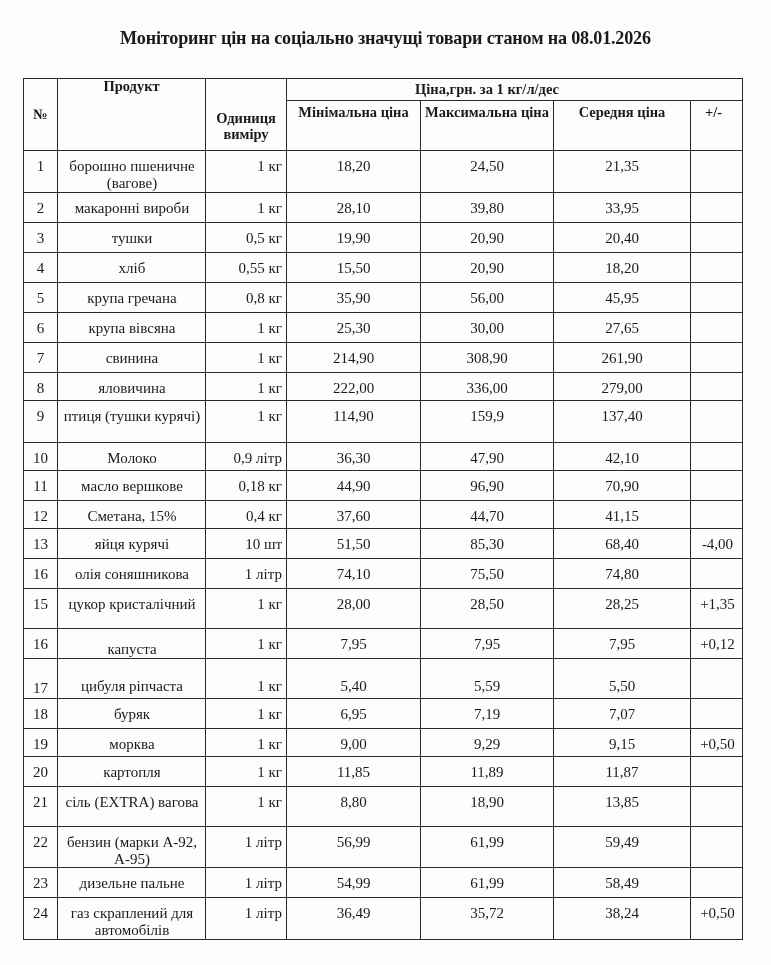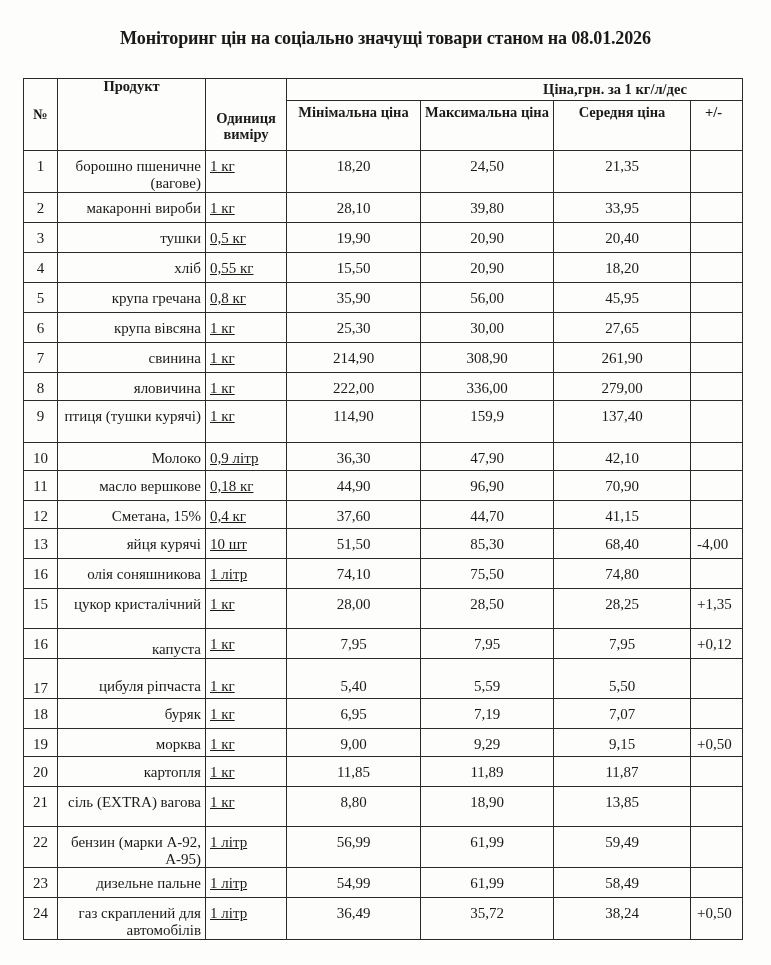--- a/index.html
+++ b/index.html
@@ -10,28 +10,28 @@
   .title {
     position: absolute; left: 0; width: 771px; top: 27px; text-align: center;
     font-size: 19.5px; font-weight: bold; letter-spacing: -0.2px; transform: scaleX(0.93);
   }
   table {
     position: absolute; left: 23px; top: 78px; border-collapse: collapse; table-layout: fixed;
     font-size: 15px; line-height: 1.1;
   }
   td, th { border: 1.5px solid #2a2a2a; padding: 0 4px; vertical-align: top; }
   th { font-weight: bold; font-size: 14.5px; text-align: center; vertical-align: middle; }
-  th.group { height: 21px; padding: 0 0 0 0; text-align: right; padding-right: 55px; vertical-align: middle; }
+  th.group { height: 21px; padding: 0 0 0 0; padding-right: 55px; vertical-align: middle; }
   th.sub { height: 45px; vertical-align: top; padding-top: 4px; }
   th.pm { text-align: left; padding-left: 14px; }
   td.num { text-align: center; padding-top: 7px; }
-  td.name { text-align: right; padding-top: 7px; padding-left: 5px; }
-  td.unit { text-align: left; padding-top: 7px; text-decoration: underline; }
+  td.name { text-align: center; padding-top: 7px; padding-left: 5px; }
+  td.unit { text-align: right; padding-top: 7px; }
   td.val { text-align: center; padding-top: 7px; }
-  td.chg { text-align: left; padding-top: 7px; padding-left: 6px; }
+  td.chg { text-align: center; padding-top: 7px; padding-left: 6px; }
   td.low { padding-top: 19px; }
   td.numlow { vertical-align: bottom; padding-bottom: 2px; padding-top: 0; }
 </style>
 </head>
 <body>
 
 <div class="title">Моніторинг цін на соціально значущі товари станом на 08.01.2026</div>
 
 <table>
   <colgroup>

